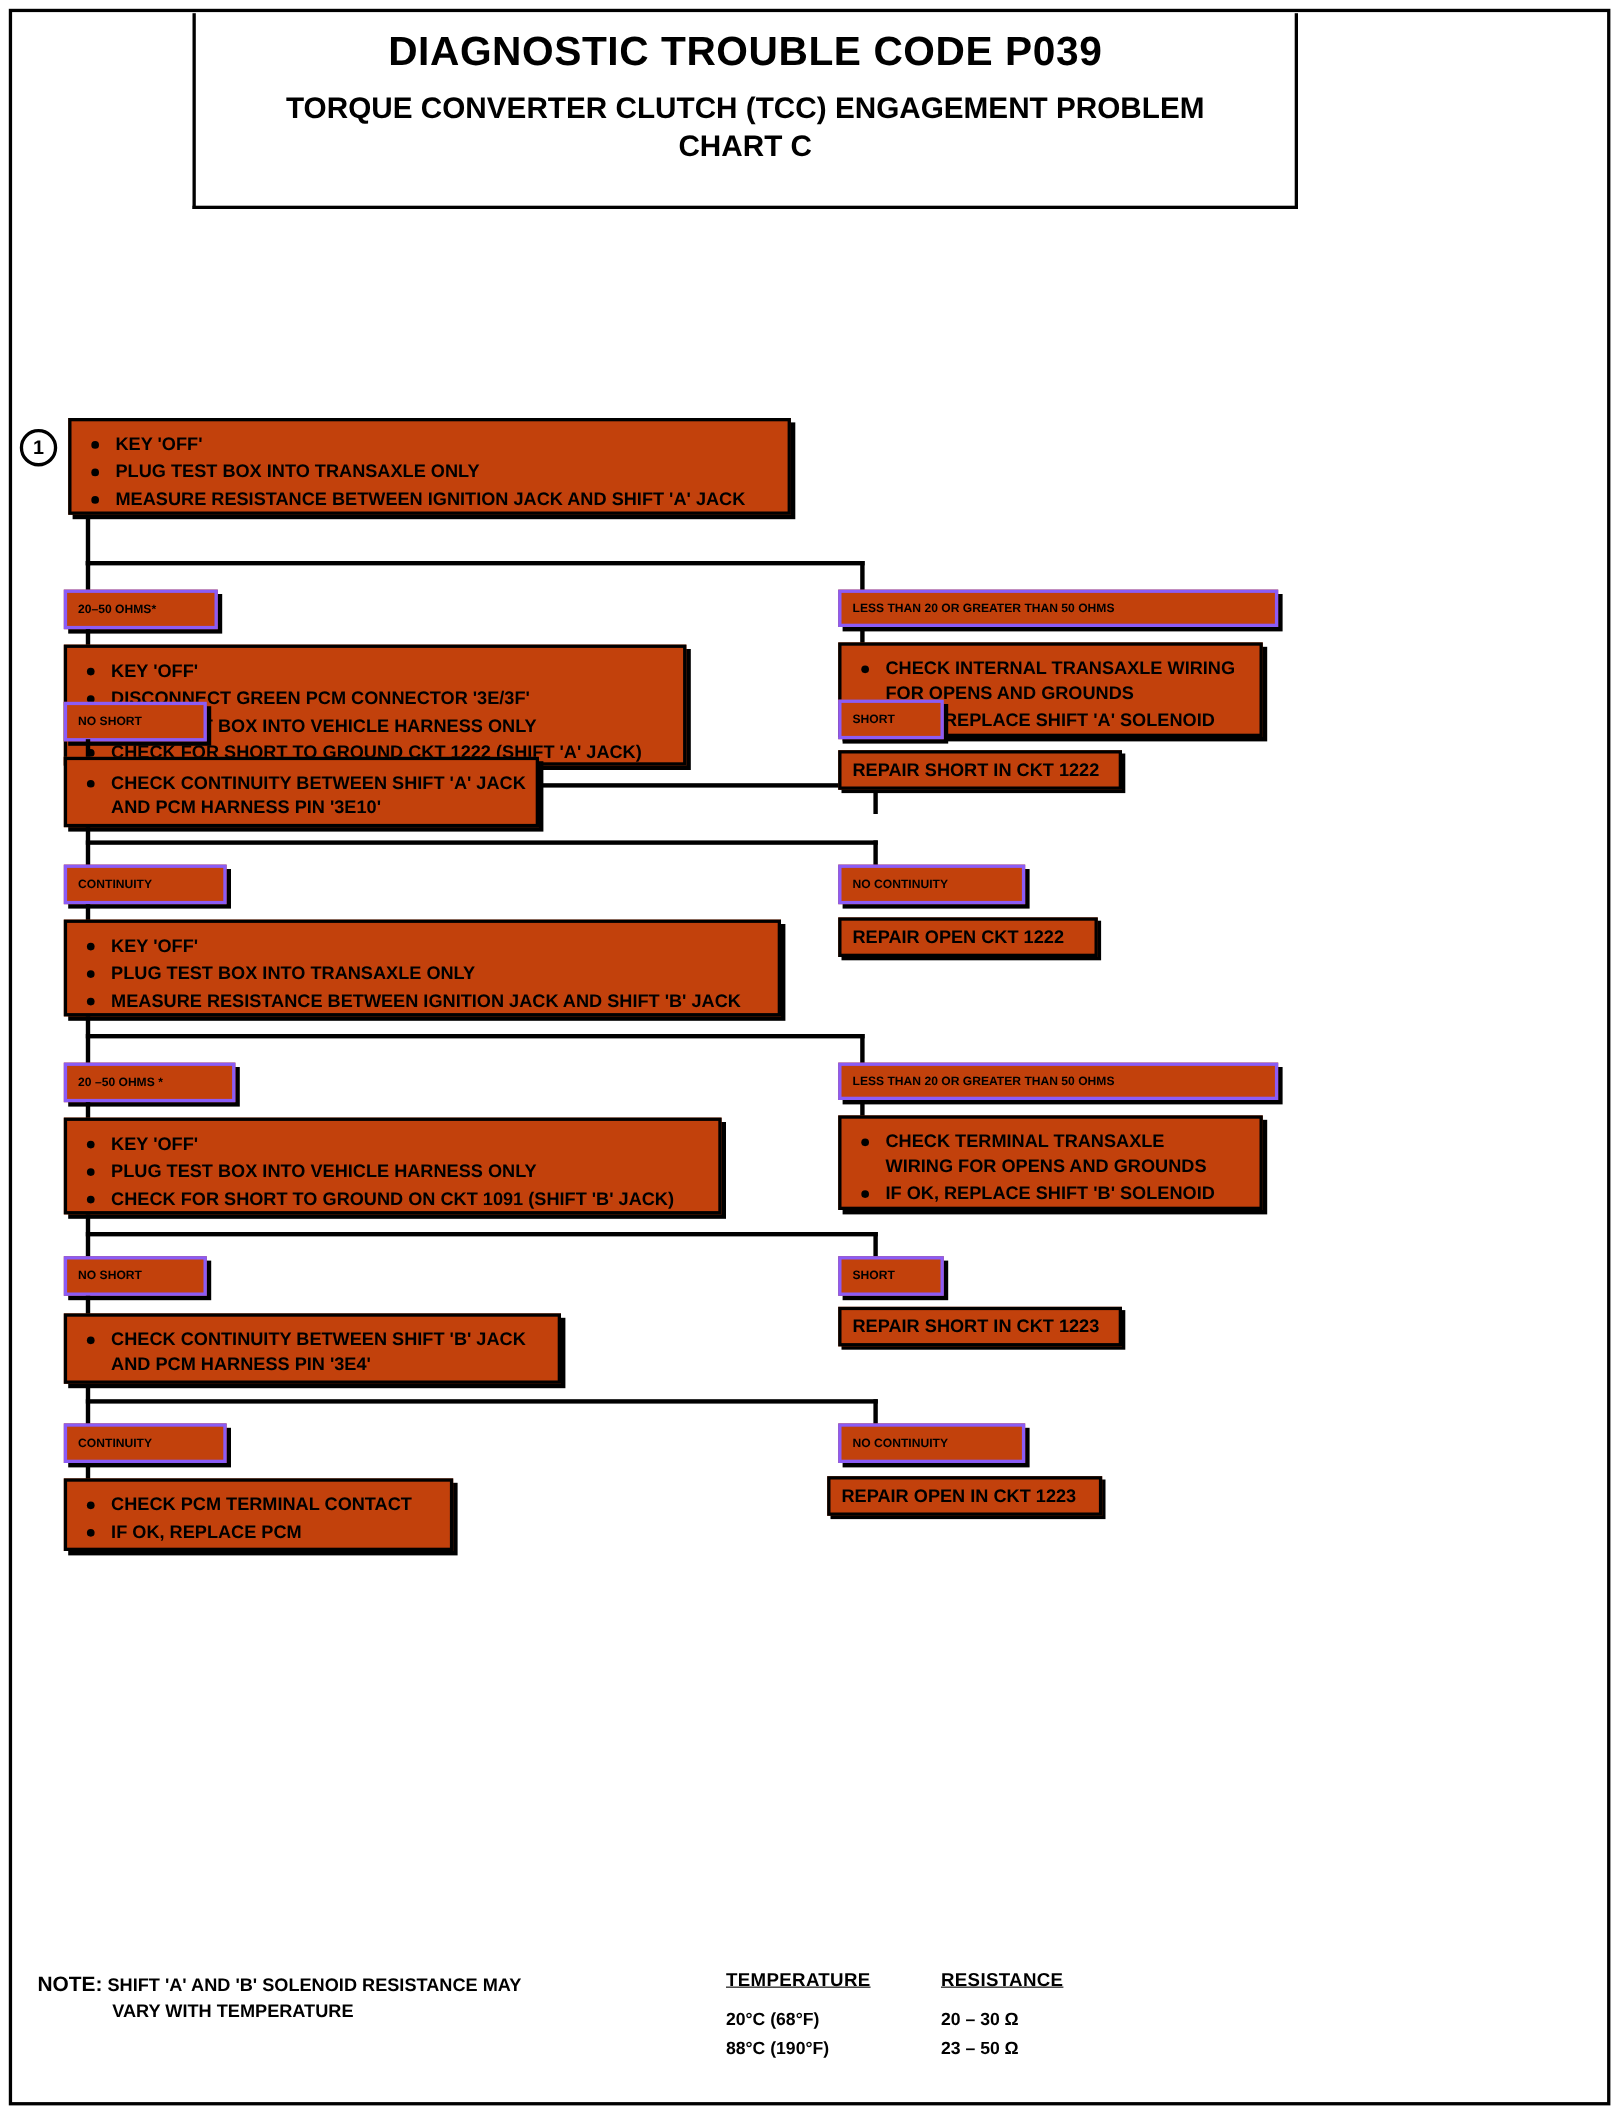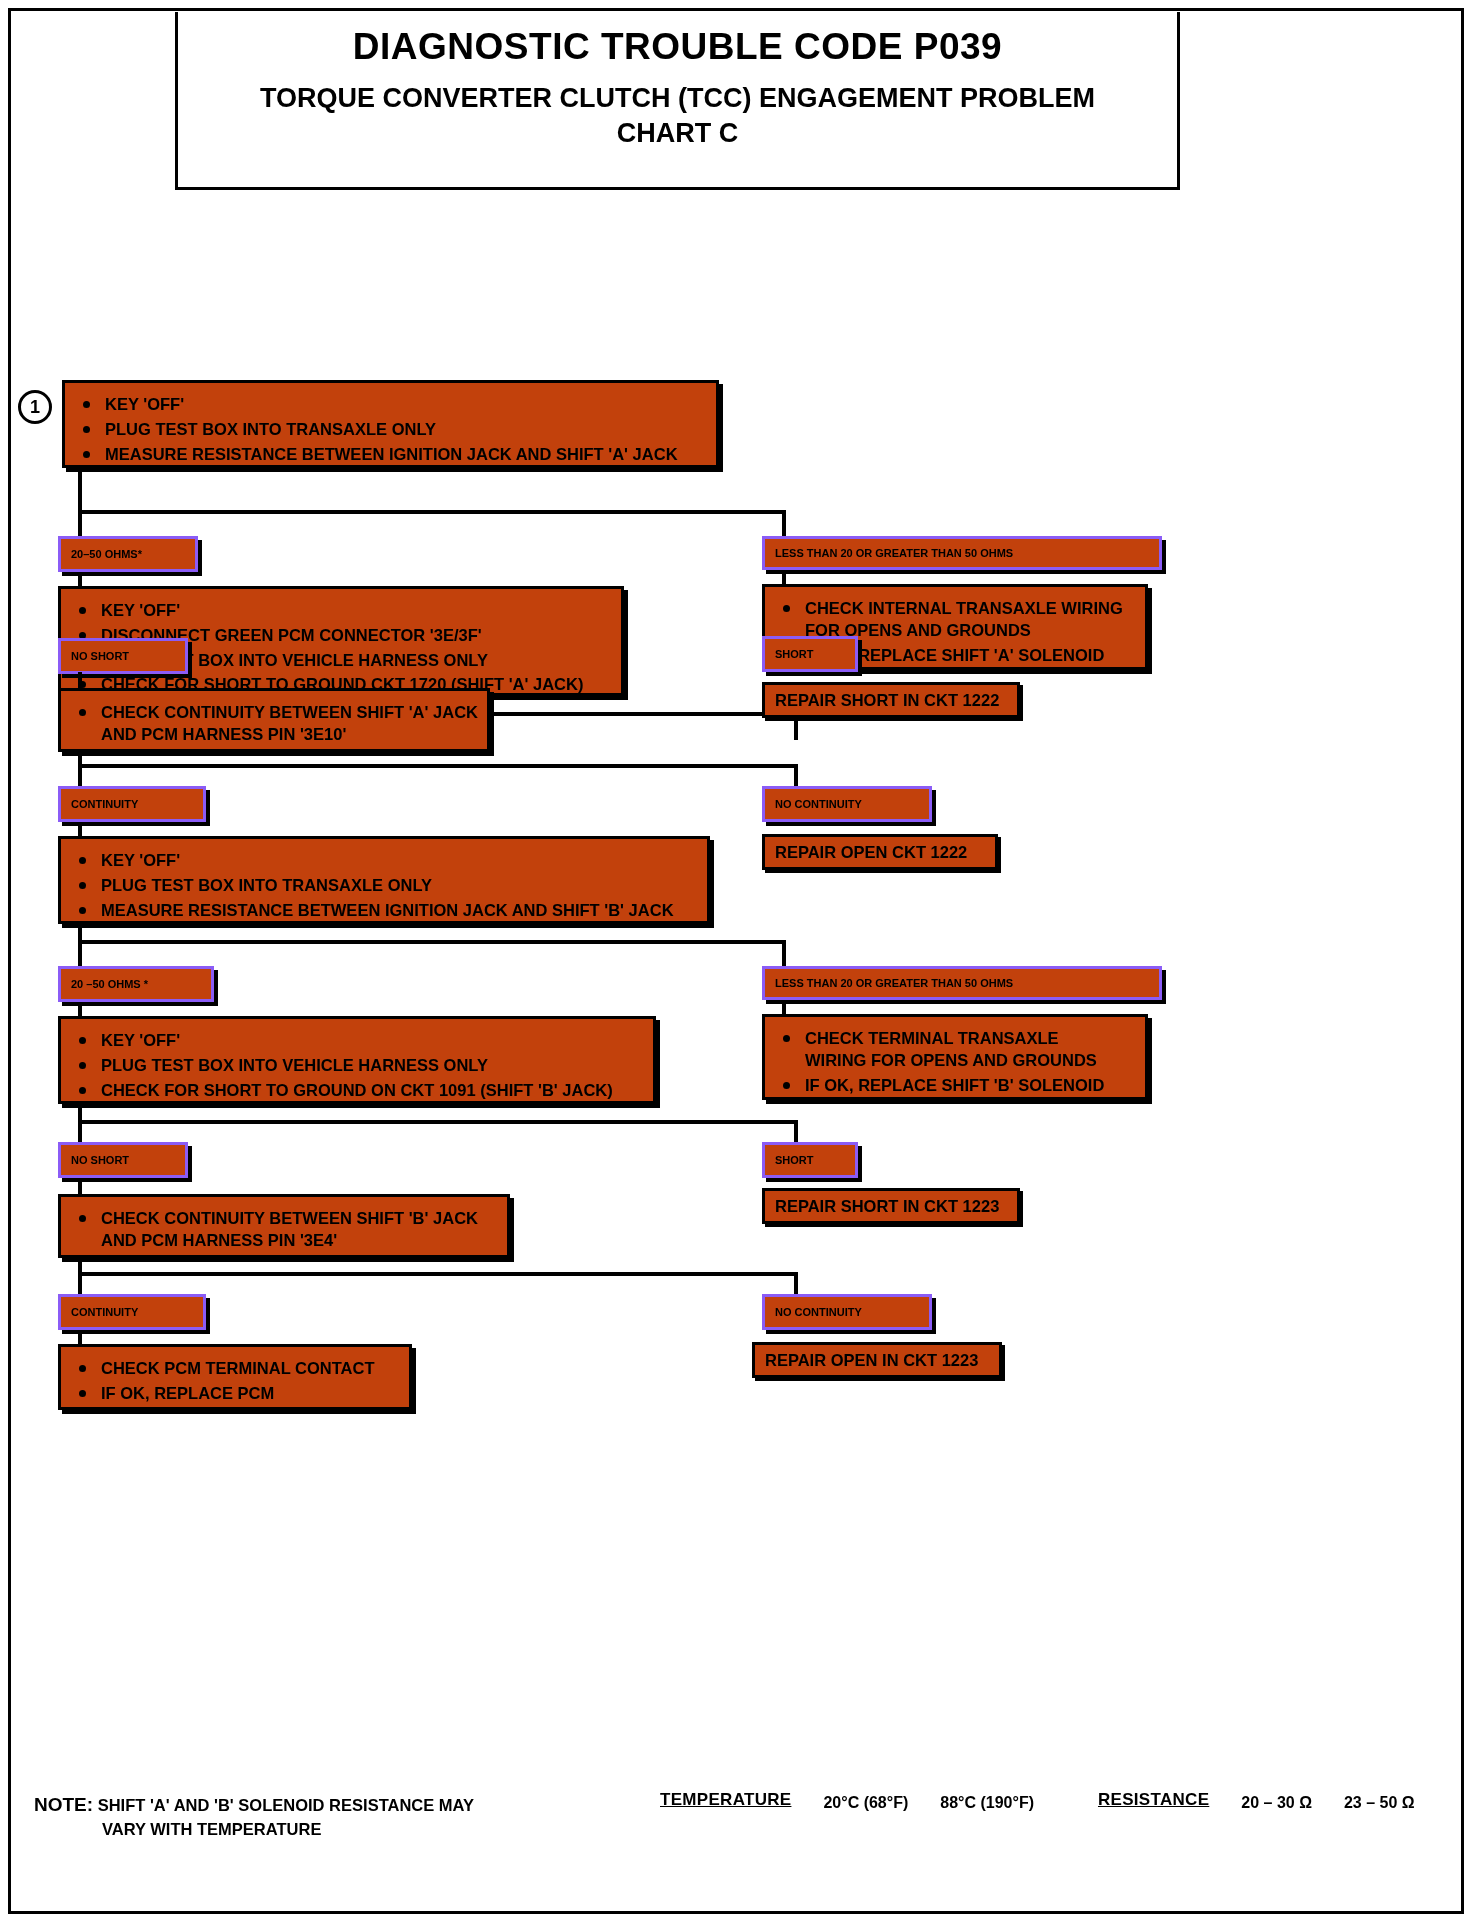--- a/index.html
+++ b/index.html
@@ -67,21 +67,21 @@
   
   .note{
     position:absolute;left:34px;top:1792px;width:620px;
     font-size:16.5px;font-weight:bold;color:#000;line-height:1.35;
   }
   .note .nlabel{font-size:19px;font-weight:bold;}
   .note .nbody{display:inline;}
   .note .nline2{display:block;margin-left:68px;}
   .rtable{position:absolute;left:660px;top:1790px;font-size:16px;font-weight:bold;color:#000;}
   .rtable .cols{display:flex;gap:64px;}
-  .rtable .col{display:flex;flex-direction:row;gap:32px;}
+  .rtable .col{display:flex;flex-direction:column;}
   .rtable .chead{
     font-size:17px;font-weight:bold;text-decoration:underline;margin-bottom:14px;letter-spacing:.3px;
   }
   .rtable .cell{font-size:16px;line-height:1.6;white-space:nowrap;}
 </style>
 </head>
 <body>
 
 <div id="page">
 
@@ -112,21 +112,21 @@
 
     <div class="lbl" style="left:58px;top:536px;width:140px;height:36px;">20–50 OHMS*</div>
     <div class="lbl" style="left:762px;top:536px;width:400px;height:34px;">LESS THAN 20 OR GREATER THAN 50 OHMS</div>
 
     <div class="ln vl" style="left:78px;top:572px;height:16px;"></div>
     <div class="box" style="left:58px;top:586px;width:566px;height:110px;">
       <ul class="blist boxpad">
         <li>KEY  'OFF'</li>
         <li>DISCONNECT GREEN PCM CONNECTOR '3E/3F'</li>
         <li>PLUG TEST BOX INTO VEHICLE HARNESS ONLY</li>
-        <li>CHECK FOR SHORT TO GROUND CKT 1720 (SHIFT 'A' JACK)</li>
+        <li>CHECK FOR SHORT TO GROUND CKT 1222 (SHIFT 'A' JACK)</li>
       </ul>
     </div>
 
     <div class="ln vl" style="left:782px;top:570px;height:16px;"></div>
     <div class="box" style="left:762px;top:584px;width:386px;height:86px;">
       <ul class="blist boxpad">
         <li>
           <span>CHECK INTERNAL TRANSAXLE WIRING</span>
           <span class="cont">FOR OPENS AND GROUNDS</span>
         </li>

